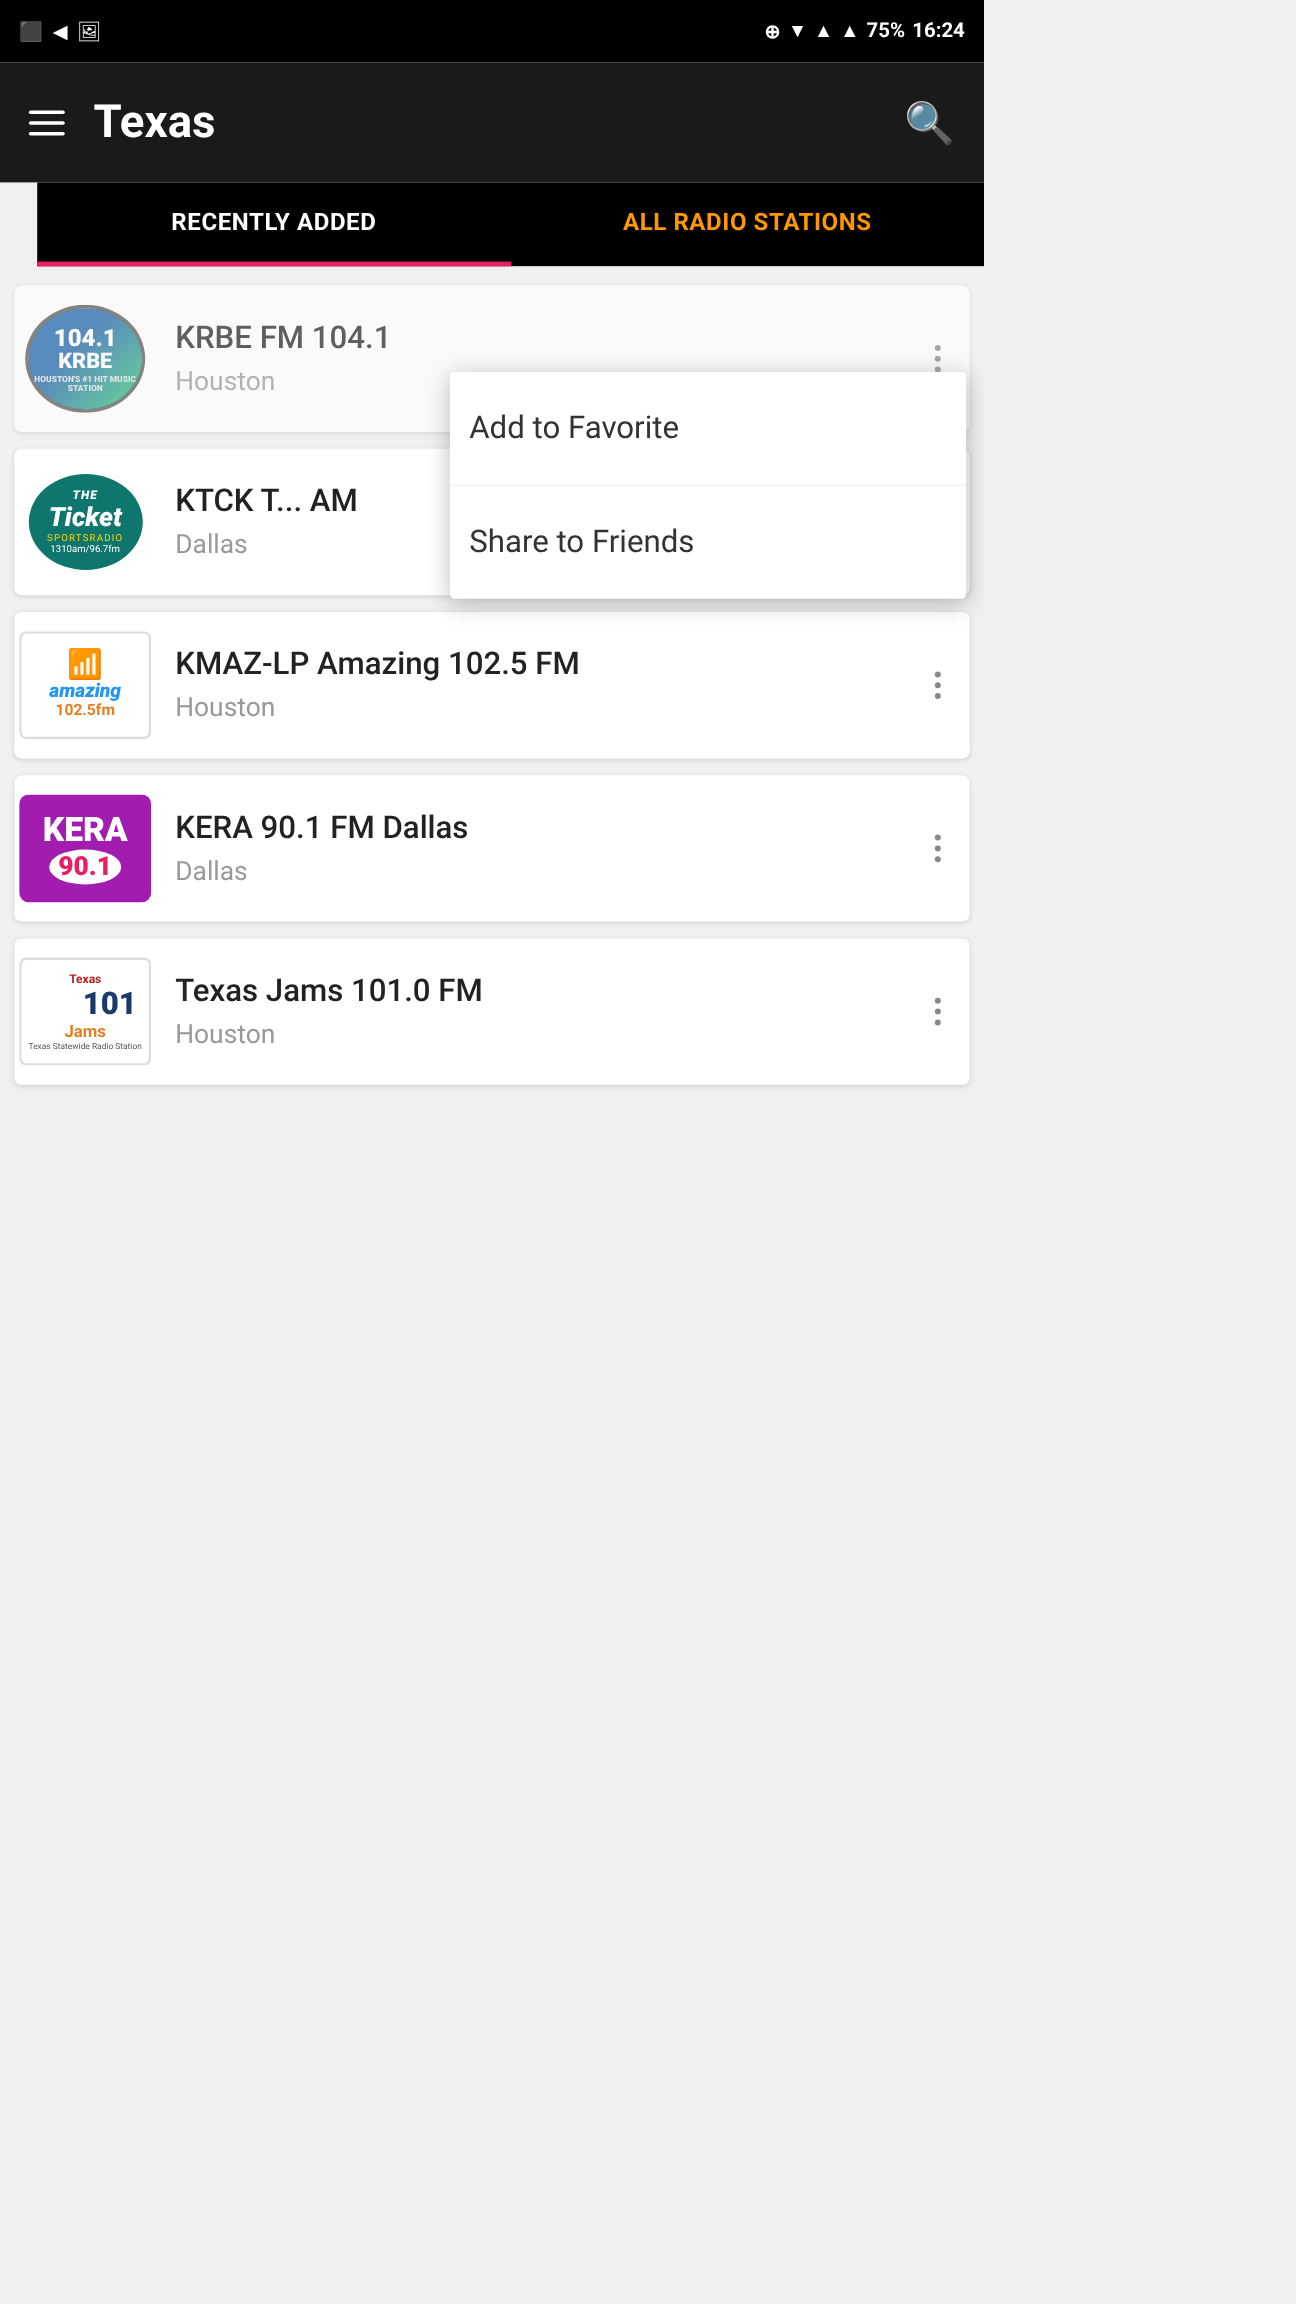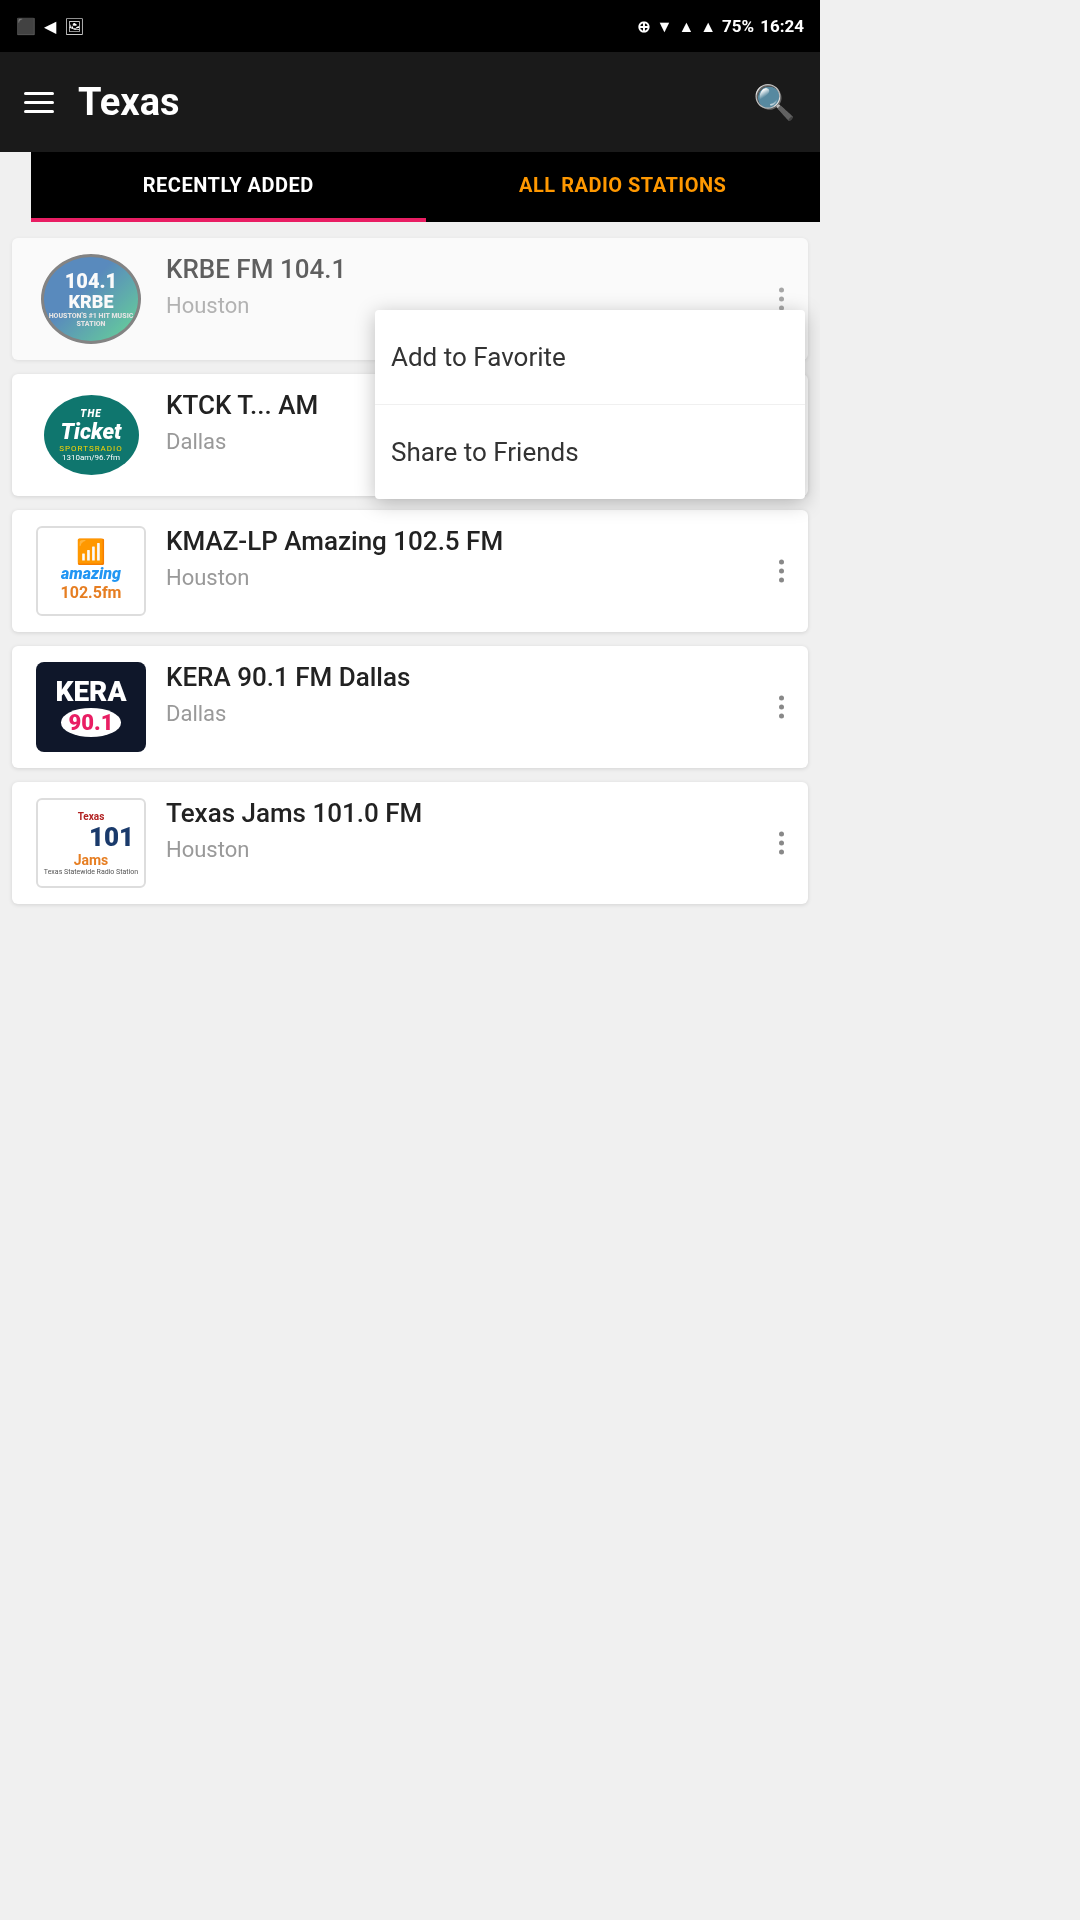--- a/index.html
+++ b/index.html
@@ -112,21 +112,22 @@
       padding: 16px 12px;
       display: flex;
       flex-direction: column;
       gap: 14px;
     }
 
     .station-card {
       background: #fff;
       border-radius: 6px;
       display: flex;
-      padding: 16px 24px;
+      align-items: center;
+      padding: 16px 4px;
       box-shadow: 0 1px 4px rgba(0,0,0,0.12);
       position: relative;
       min-height: 110px;
       cursor: pointer;
     }
 
     .station-logo {
       width: 110px;
       height: 90px;
       border-radius: 4px;
@@ -219,28 +220,28 @@
       color: #2196f3;
       line-height: 1;
     }
     .logo-amazing-inner .amazing-text {
       font-size: 16px;
       font-weight: 900;
       color: #2196f3;
       font-style: italic;
     }
     .logo-amazing-inner .freq-text {
-      font-size: 16px;
+      font-size: 13px;
       color: #e67e22;
       font-weight: bold;
     }
 
     
     .logo-kera {
-      background: #0f172a;
+      background: #a21caf;
       border-radius: 8px;
       width: 116px;
       height: 90px;
       display: flex;
       flex-direction: column;
       align-items: center;
       justify-content: center;
       position: relative;
     }
     .logo-kera .kera-text {

